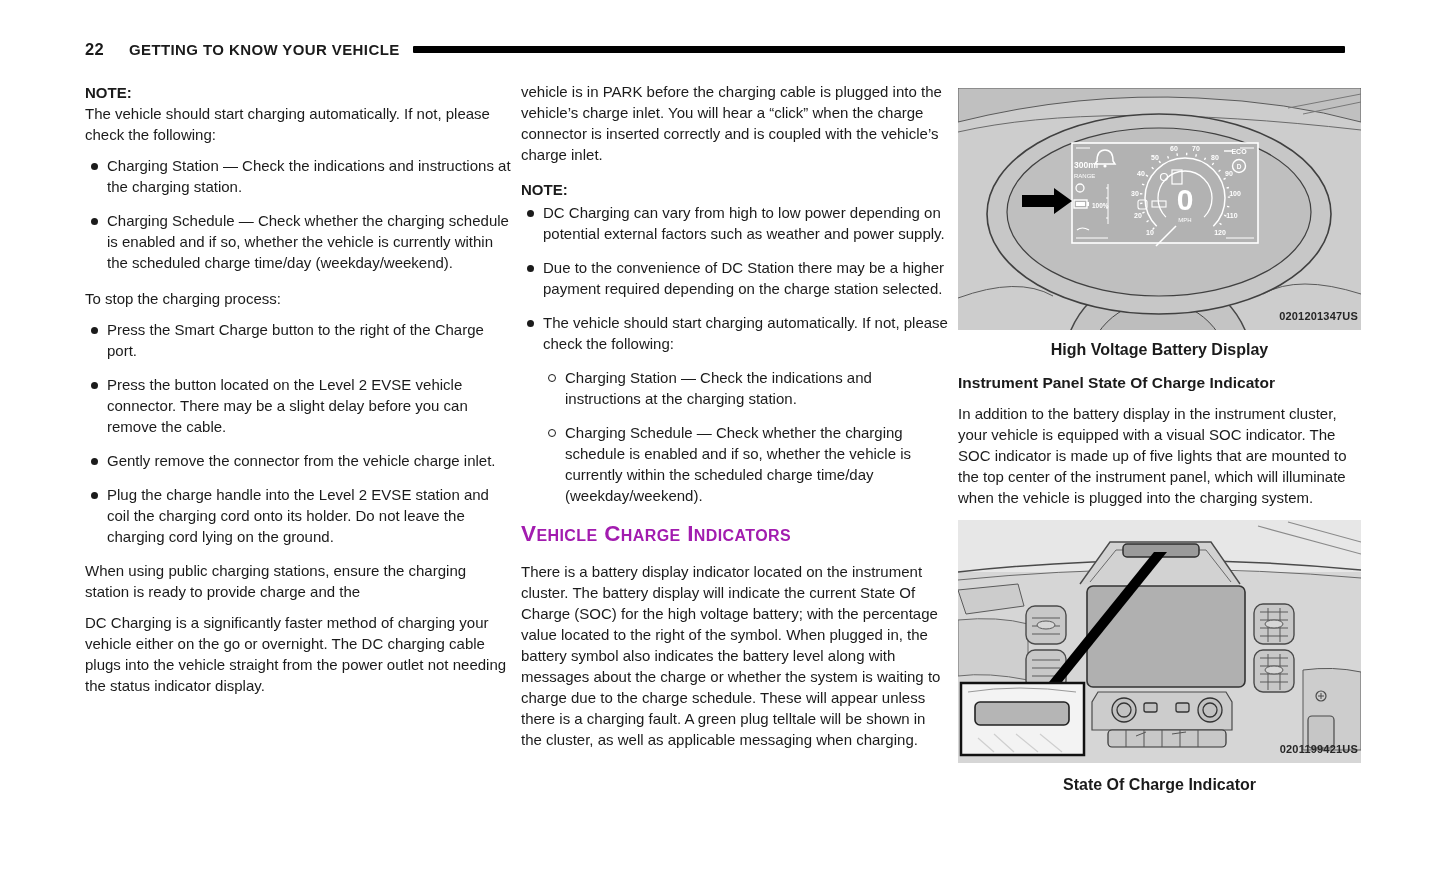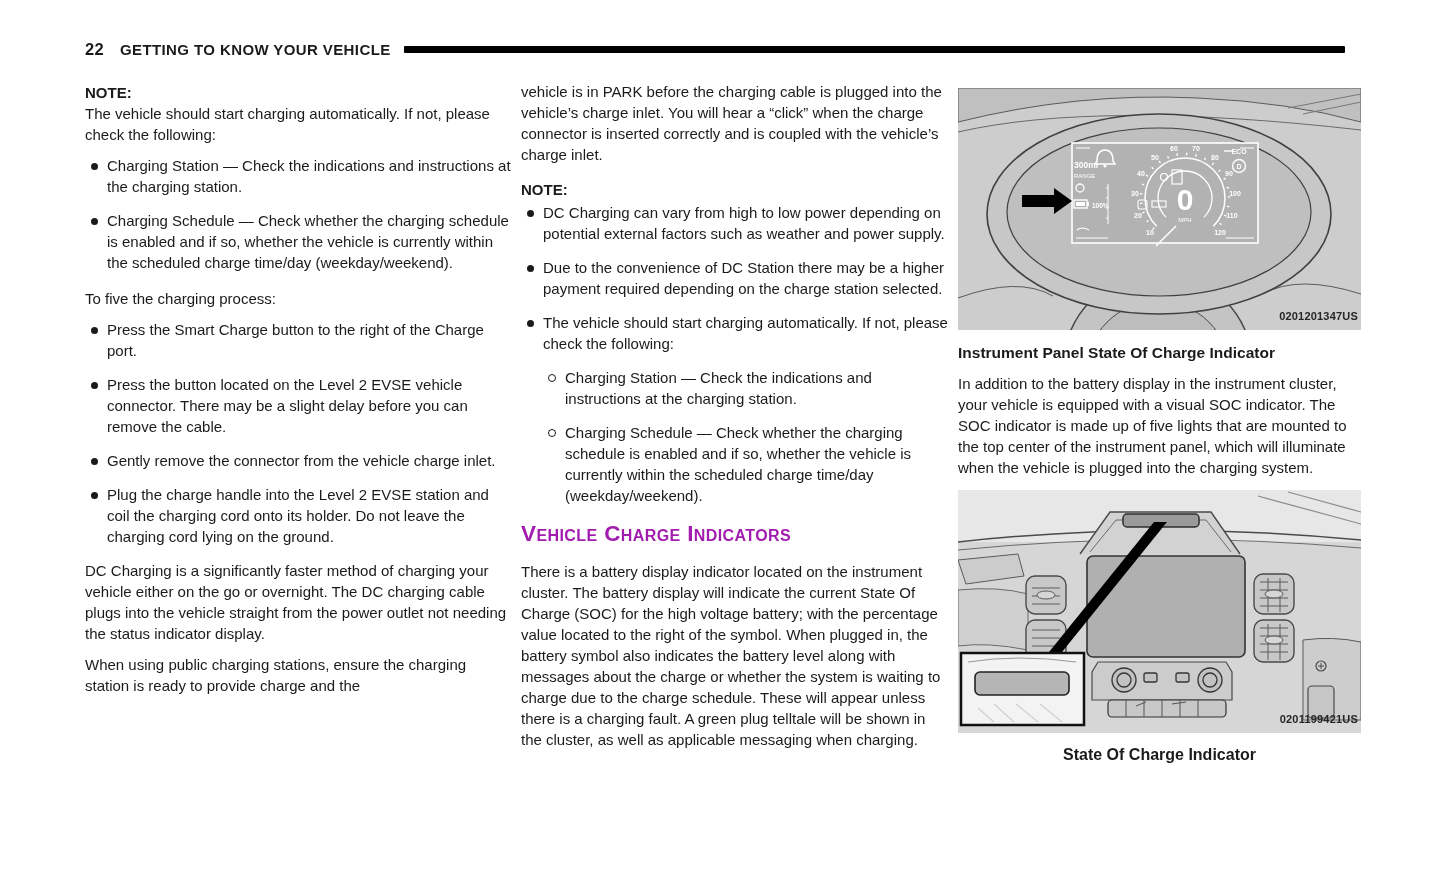--- a/index.html
+++ b/index.html
@@ -3,21 +3,21 @@
 <meta charset="utf-8">
 <style>
   html,body { margin:0; padding:0; background:#fff; }
   .page {
     position:relative; width:1445px; height:876px; background:#ffffff;
     font-family:"Liberation Sans", sans-serif; color:#1b1b1b; overflow:hidden;
   }
   
   .header { position:absolute; top:40px; left:85px; right:100px; display:flex; align-items:center; }
   .page-num { font-weight:bold; font-size:16.5px; letter-spacing:.3px; }
-  .chapter  { font-weight:bold; font-size:15px; letter-spacing:.4px; margin-left:16px; white-space:nowrap; }
+  .chapter  { font-weight:bold; font-size:15px; letter-spacing:.4px; margin-left:25px; white-space:nowrap; }
   .rule { flex:1; height:7px; background:#000; margin-left:13px; border-radius:1px; }
 
   
   .col { position:absolute; font-size:15px; line-height:21px; }
   #col-left  { left:85px;  top:82px; width:428px; }
   #col-mid   { left:521px; top:81px; width:428px; }
   #col-right { left:958px; top:88px; width:403px; }
 
   .para { margin:0 0 10px 0; }
   .note-label { font-weight:bold; margin:0; }
@@ -50,27 +50,27 @@
     <span class="page-num">22</span>
     <span class="chapter">GETTING TO KNOW YOUR VEHICLE</span>
     <span class="rule"></span>
   </div>
 
   <div class="col" id="col-left">
     <p class="note-label">NOTE:</p>
     <p class="para">The vehicle should start charging automatically. If not, please check the following:</p>
     <div class="bullet">Charging Station — Check the indications and instructions at the charging station.</div>
     <div class="bullet">Charging Schedule — Check whether the charging schedule is enabled and if so, whether the vehicle is currently within the scheduled charge time/day (weekday/weekend).</div>
-    <p class="para" style="margin-top:15px">To five the charging process:</p>
+    <p class="para" style="margin-top:15px">To stop the charging process:</p>
     <div class="bullet">Press the Smart Charge button to the right of the Charge port.</div>
     <div class="bullet">Press the button located on the Level 2 EVSE vehicle connector. There may be a slight delay before you can remove the cable.</div>
     <div class="bullet">Gently remove the connector from the vehicle charge inlet.</div>
     <div class="bullet">Plug the charge handle into the Level 2 EVSE station and coil the charging cord onto its holder. Do not leave the charging cord lying on the ground.</div>
+    <p class="para">When using public charging stations, ensure the charging station is ready to provide charge and the</p>
     <p class="para">DC Charging is a significantly faster method of charging your vehicle either on the go or overnight. The DC charging cable plugs into the vehicle straight from the power outlet not needing the status indicator display.</p>
-    <p class="para">When using public charging stations, ensure the charging station is ready to provide charge and the</p>
   </div>
 
   <div class="col" id="col-mid">
     <p class="para">vehicle is in PARK before the charging cable is plugged into the vehicle’s charge inlet. You will hear a “click” when the charge connector is inserted correctly and is coupled with the vehicle’s charge inlet.</p>
     <p class="note-label" style="margin-top:14px">NOTE:</p>
     <div class="bullet" style="margin-top:2px">DC Charging can vary from high to low power depending on potential external factors such as weather and power supply.</div>
     <div class="bullet">Due to the convenience of DC Station there may be a higher payment required depending on the charge station selected.</div>
     <div class="bullet">The vehicle should start charging automatically. If not, please check the following:</div>
     <div class="sub-bullet">Charging Station — Check the indications and instructions at the charging station.</div>
     <div class="sub-bullet">Charging Schedule — Check whether the charging schedule is enabled and if so, whether the vehicle is currently within the scheduled charge time/day (weekday/weekend).</div>
@@ -148,20 +148,21 @@
 
         <circle cx="206" cy="89" r="3.5" fill="none" stroke="#fff" stroke-width="1.2"></circle>
         <rect x="214" y="82" width="10" height="14" fill="none" stroke="#fff" stroke-width="1.2"></rect>
         <rect x="180" y="112" width="9" height="9" rx="2" fill="none" stroke="#fff" stroke-width="1.1"></rect>
         <rect x="194" y="113" width="14" height="6" fill="none" stroke="#fff" stroke-width="1.1"></rect>
 
         <polygon points="64,107 96,107 96,100 114,113 96,126 96,119 64,119" fill="#000000"></polygon>
       </svg>
       <span class="fig-code">0201201347US</span>
     </div>
+    <div class="fig-caption">High Voltage Battery Display</div>
 
     <h3 class="subheading" style="margin-top:12px">Instrument Panel State Of Charge Indicator</h3>
     <p class="para">In addition to the battery display in the instrument cluster, your vehicle is equipped with a visual SOC indicator. The SOC indicator is made up of five lights that are mounted to the top center of the instrument panel, which will illuminate when the vehicle is plugged into the charging system.</p>
 
     <div class="figure" id="fig2-wrap">
       <svg width="403" height="243" viewBox="0 0 403 243">
         <rect x="0" y="0" width="403" height="243" fill="#d6d6d6"></rect>
 
         <rect x="0" y="0" width="403" height="52" fill="#e7e7e7"></rect>
         <path d="M300,6 L403,34 M330,2 L403,22" stroke="#8a8a8a" stroke-width="1.2" fill="none"></path>

